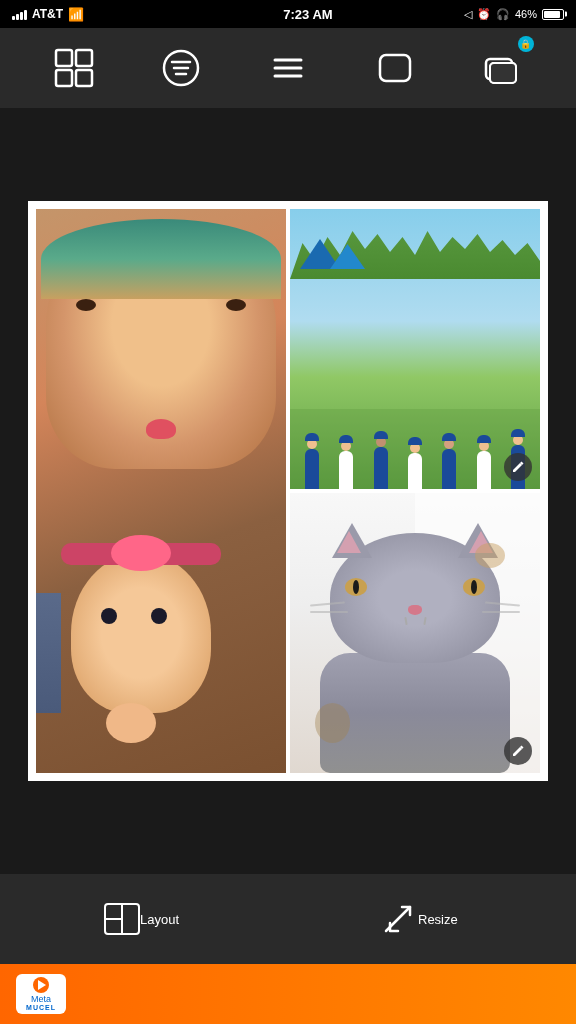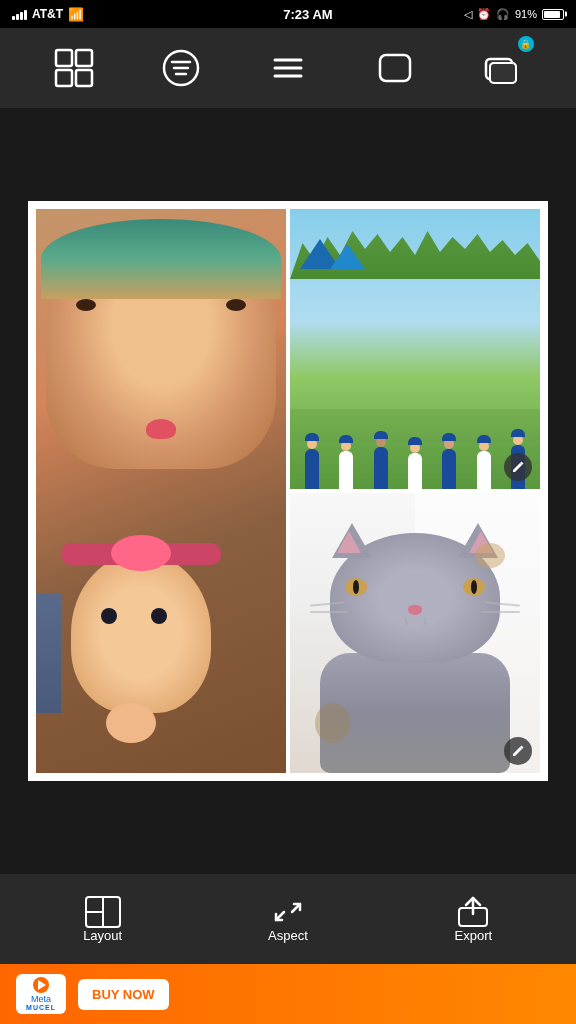--- a/index.html
+++ b/index.html
@@ -174,21 +174,20 @@
       height: 90px;
       display: flex;
       align-items: center;
       justify-content: space-around;
       padding: 0 10px;
       flex-shrink: 0;
     }
 
     .bottom-tool {
       display: flex;
-      flex-direction: column;
       align-items: center;
       gap: 0;
       cursor: pointer;
       width: 90px;
     }
 
     .bottom-tool-label {
       color: #fff;
       font-size: 13px;
       font-weight: 400;
@@ -270,21 +269,21 @@
       <div class="signal-bar" style="height:10px"></div>
     </div>
     <span>AT&amp;T</span>
     <span class="wifi-icon">📶</span>
   </div>
   <div class="status-center">7:23 AM</div>
   <div class="status-right">
     <span>◁</span>
     <span>⏰</span>
     <span>🎧</span>
-    <span>91%</span>
+    <span>46%</span>
     <div class="battery-body">
       <div class="battery-fill"></div>
     </div>
   </div>
 </div>
 
 <div class="top-toolbar">
 
   <div class="tool-btn">
     <svg class="grid-icon-svg" viewBox="0 0 40 40" fill="none">
@@ -474,47 +473,37 @@
 
   <div class="bottom-tool">
     <svg width="36" height="32" viewBox="0 0 36 32" fill="none">
       <rect x="1" y="1" width="34" height="30" rx="3" stroke="white" stroke-width="2"></rect>
       <line x1="18" y1="1" x2="18" y2="31" stroke="white" stroke-width="2"></line>
       <line x1="1" y1="16" x2="18" y2="16" stroke="white" stroke-width="2"></line>
     </svg>
     <span class="bottom-tool-label">Layout</span>
   </div>
 
+
   <div class="bottom-tool">
     <svg width="36" height="32" viewBox="0 0 36 32" fill="none">
-      <path d="M24 8L30 8L30 14" stroke="white" stroke-width="2.5" stroke-linecap="round" stroke-linejoin="round"></path>
-      <path d="M30 8L22 16" stroke="white" stroke-width="2.5" stroke-linecap="round"></path>
-      <path d="M12 24L6 24L6 18" stroke="white" stroke-width="2.5" stroke-linecap="round" stroke-linejoin="round"></path>
-      <path d="M6 24L14 16" stroke="white" stroke-width="2.5" stroke-linecap="round"></path>
-    </svg>
-    <span class="bottom-tool-label">Aspect</span>
-  </div>
-
-
-
-  <div class="bottom-tool">
-    <svg width="36" height="32" viewBox="0 0 36 32" fill="none">
-      <rect x="4" y="12" width="28" height="18" rx="3" stroke="white" stroke-width="2"></rect>
-      <path d="M18 2L18 18" stroke="white" stroke-width="2.5" stroke-linecap="round"></path>
-      <path d="M11 9L18 2L25 9" stroke="white" stroke-width="2.5" stroke-linecap="round" stroke-linejoin="round"></path>
-    </svg>
-    <span class="bottom-tool-label">Export</span>
-  </div>
+      <path d="M28 4L4 28" stroke="white" stroke-width="2.5" stroke-linecap="round"></path>
+      <path d="M20 4L28 4L28 12" stroke="white" stroke-width="2.5" stroke-linecap="round" stroke-linejoin="round"></path>
+      <path d="M16 28L8 28L8 20" stroke="white" stroke-width="2.5" stroke-linecap="round" stroke-linejoin="round"></path>
+    </svg>
+    <span class="bottom-tool-label">Resize</span>
+  </div>
+
+
 
 </div>
 
 <div class="ad-banner">
   <div class="ad-logo">
     <div style="display:flex;flex-direction:column;align-items:center;">
       <div style="width:16px;height:16px;background:#ff6600;border-radius:50%;display:flex;align-items:center;justify-content:center;margin-bottom:2px;">
         <div style="width:0;height:0;border-top:5px solid transparent;border-bottom:5px solid transparent;border-left:8px solid white;margin-left:2px;"></div>
       </div>
       <span style="font-size:9px;font-weight:400;color:#0066cc;line-height:1;">Meta</span>
       <span style="font-size:7px;font-weight:700;color:#0066cc;letter-spacing:1px;">MUCEL</span>
     </div>
   </div>
-  <div class="ad-cta">BUY NOW</div>
 </div>
 
 </body></html>

